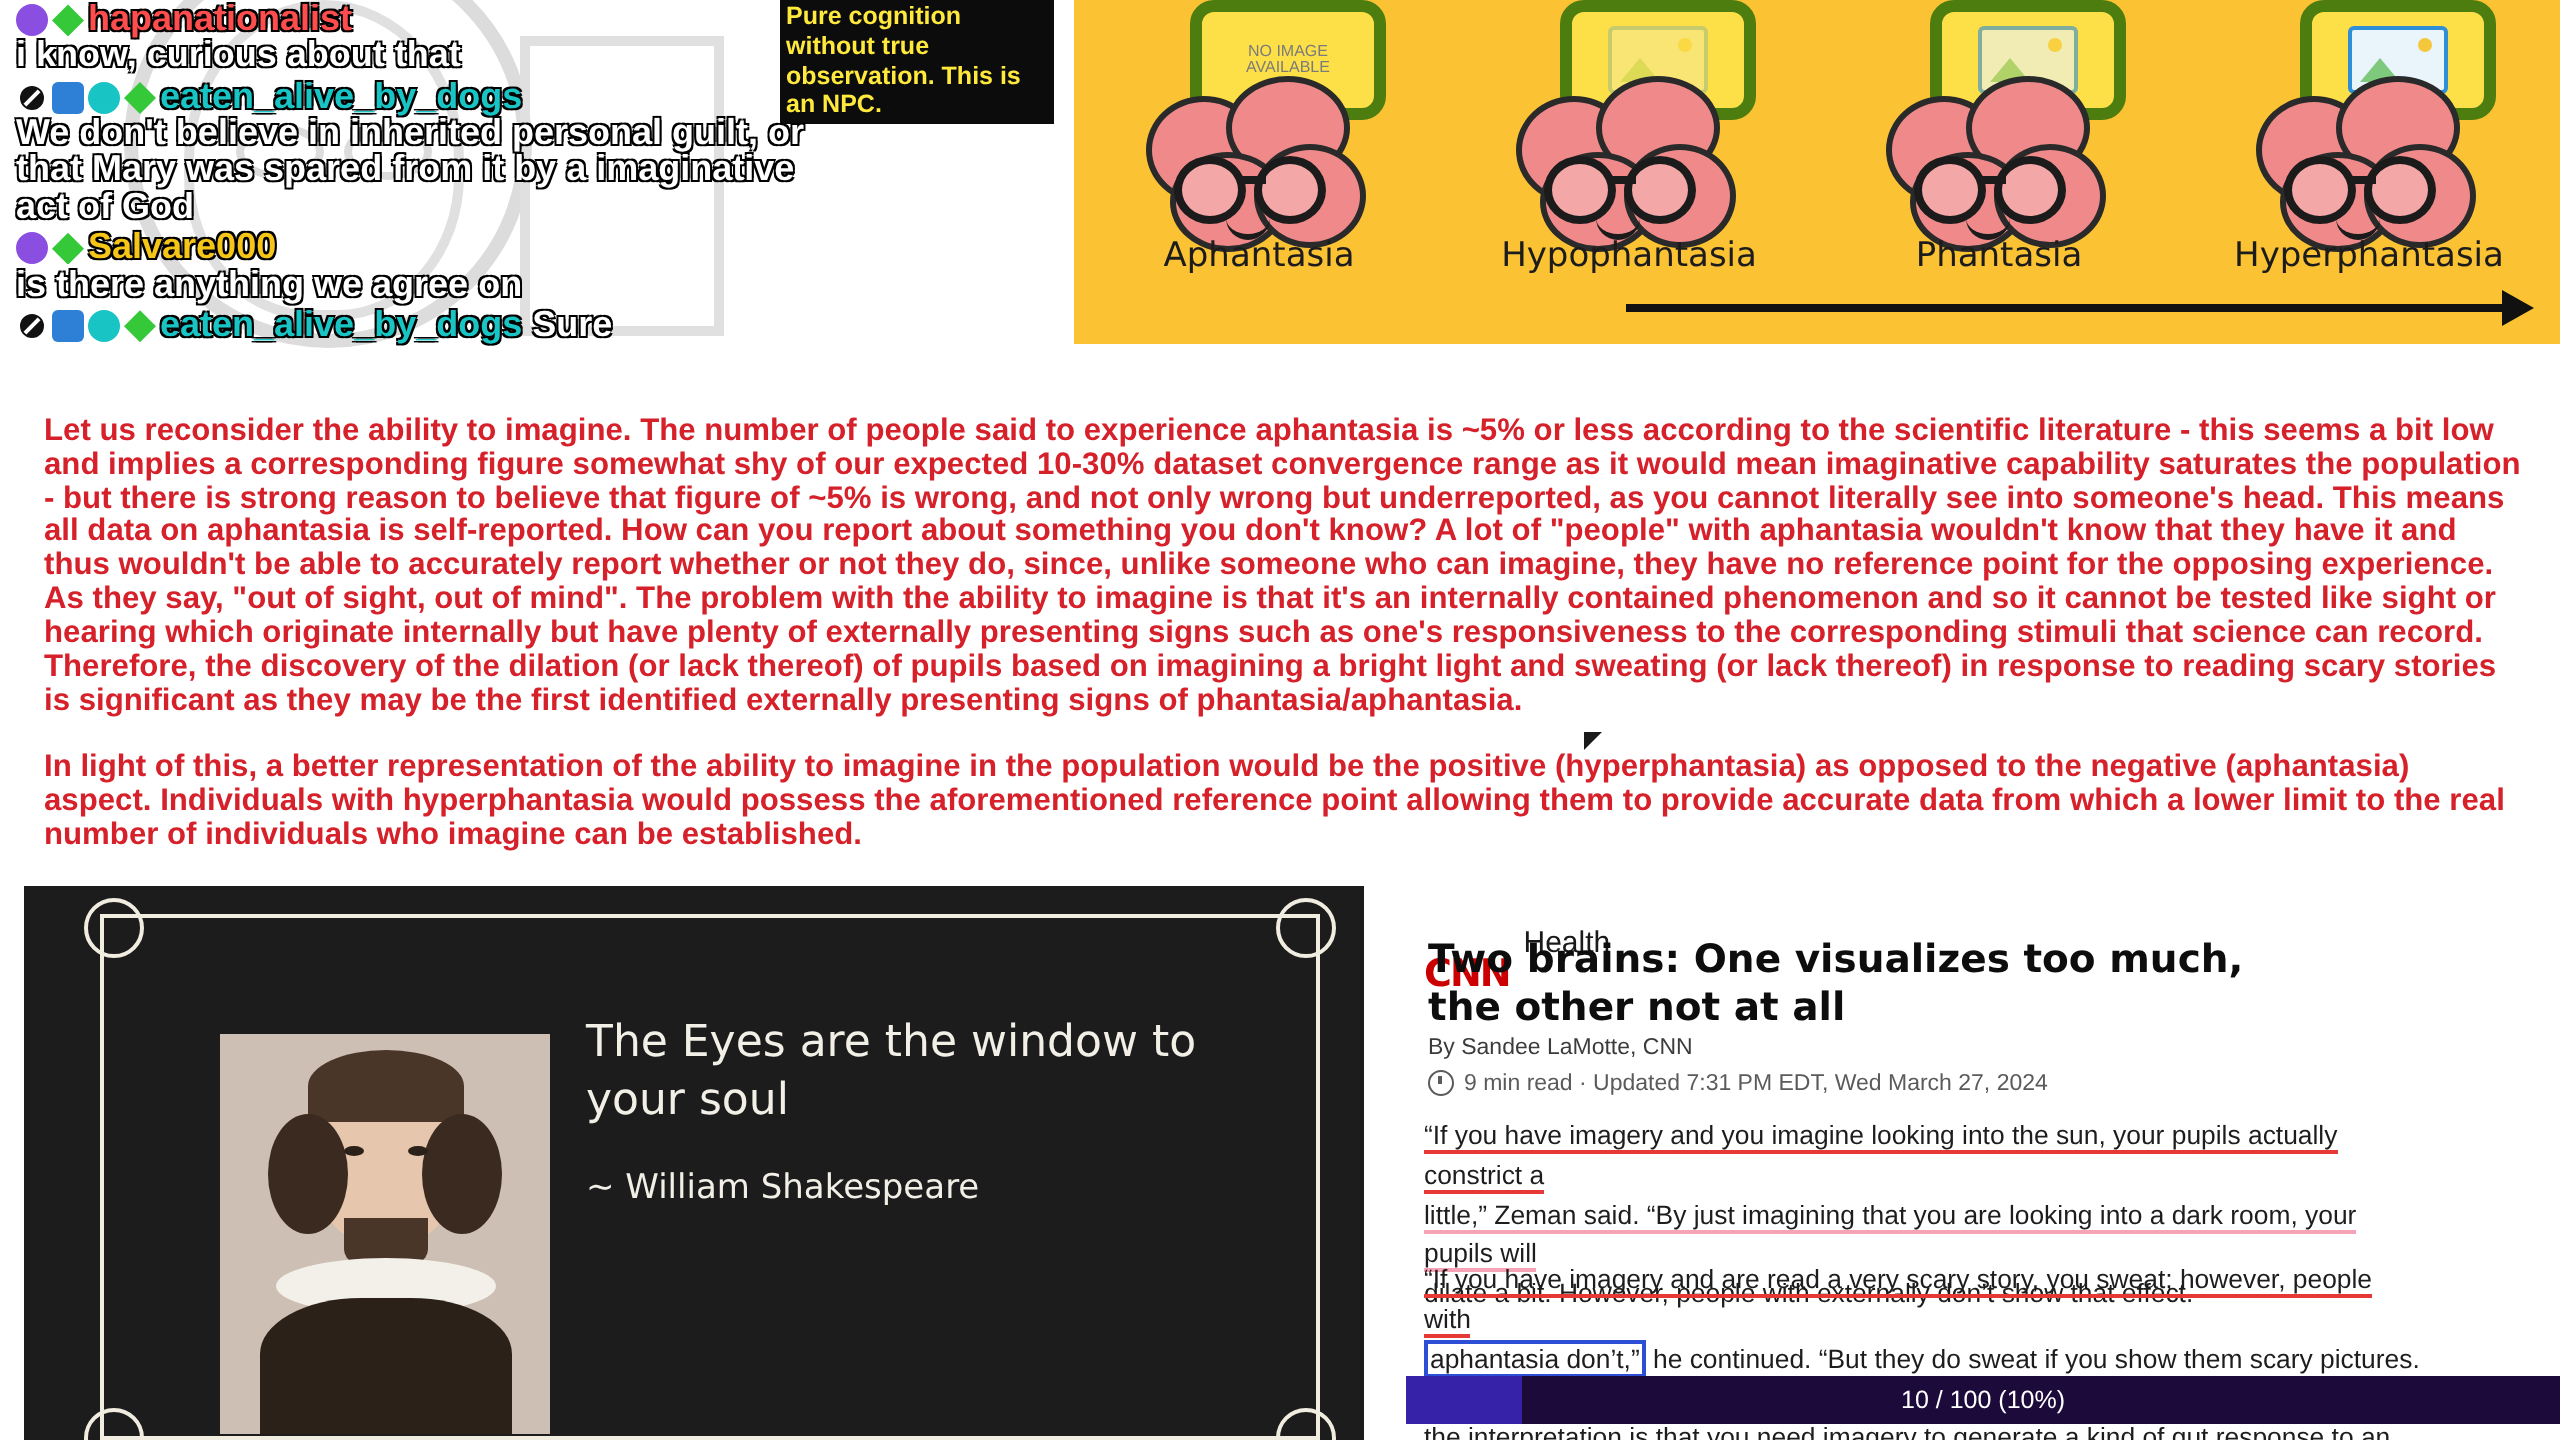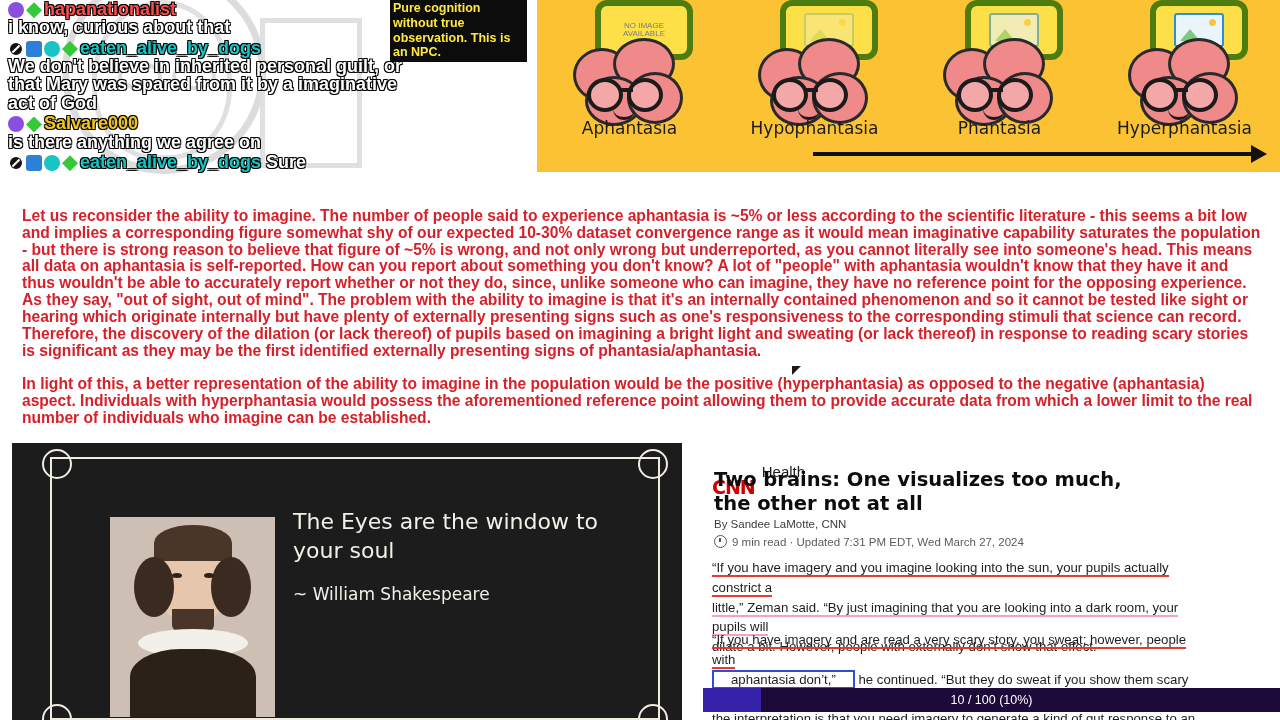--- a/index.html
+++ b/index.html
@@ -121,21 +121,21 @@
   .cnntitle{position:absolute;left:14px;top:28px;width:430px;font-size:19.5px;font-weight:bold;color:#0d0d0d;line-height:1.22;font-family:"DejaVu Sans",sans-serif;}
   .cnnby{position:absolute;left:14px;top:78px;font-size:11.5px;color:#3c3c3c;}
   .cnnmeta{position:absolute;left:14px;top:95px;font-size:11.5px;color:#5b5b5b;display:flex;align-items:center;gap:5px;}
   .clock{width:11px;height:11px;border:1.5px solid #5b5b5b;border-radius:50%;position:relative;display:inline-block;}
   .clock:after{content:"";position:absolute;left:4px;top:2px;width:1.5px;height:4px;background:#5b5b5b;}
   .cnnp{position:absolute;left:12px;width:500px;font-size:13.2px;line-height:1.5;color:#1d1d1d;}
   .p1{top:118px;}
   .p2{top:190px;}
   .ulred{border-bottom:2px solid #e53935;}
   .ulpink{border-bottom:2px solid #f5a3b5;}
-  .boxblue{border:2px solid #2d4fd6;padding:0 17px;}
+  .boxblue{border:2px solid #2d4fd6;padding:0 1px;}
 
   
   .bottombar{position:absolute;left:703px;top:688px;width:697px;height:24px;background:#1b0a3a;}
   .bottombar .fill{position:absolute;left:0;top:0;height:24px;width:70px;background:#3622a8;}
   .bottombar .lbl{position:absolute;left:0;top:0;width:577px;height:24px;display:flex;align-items:center;justify-content:center;color:#fff;font-size:12.5px;}
 
   .cursor{position:absolute;left:792px;top:366px;width:12px;height:18px;}
   .cursor:before{content:"";position:absolute;left:0;top:0;border-left:9px solid #1a1a1a;border-right:5px solid transparent;border-bottom:9px solid transparent;border-top:0;}
 </style>
 </head>

